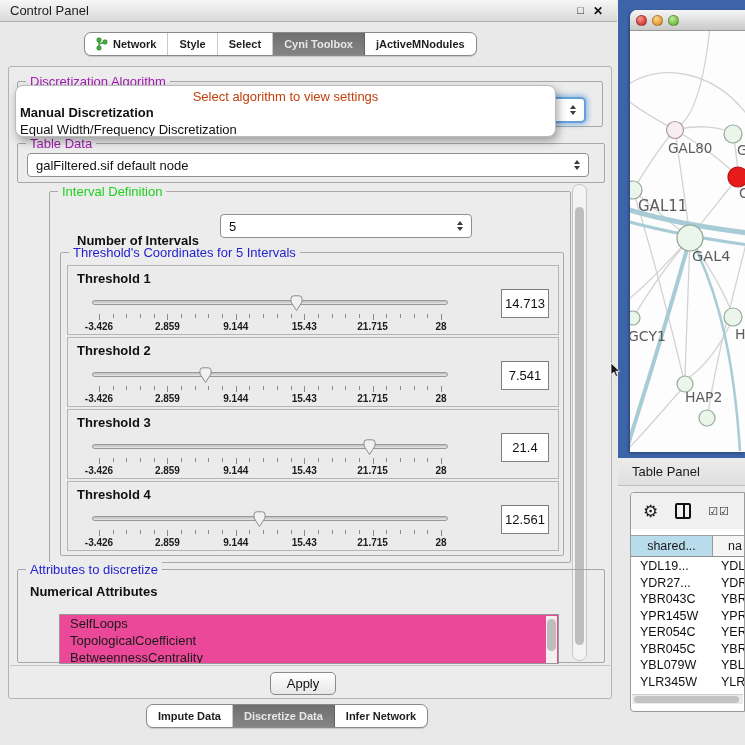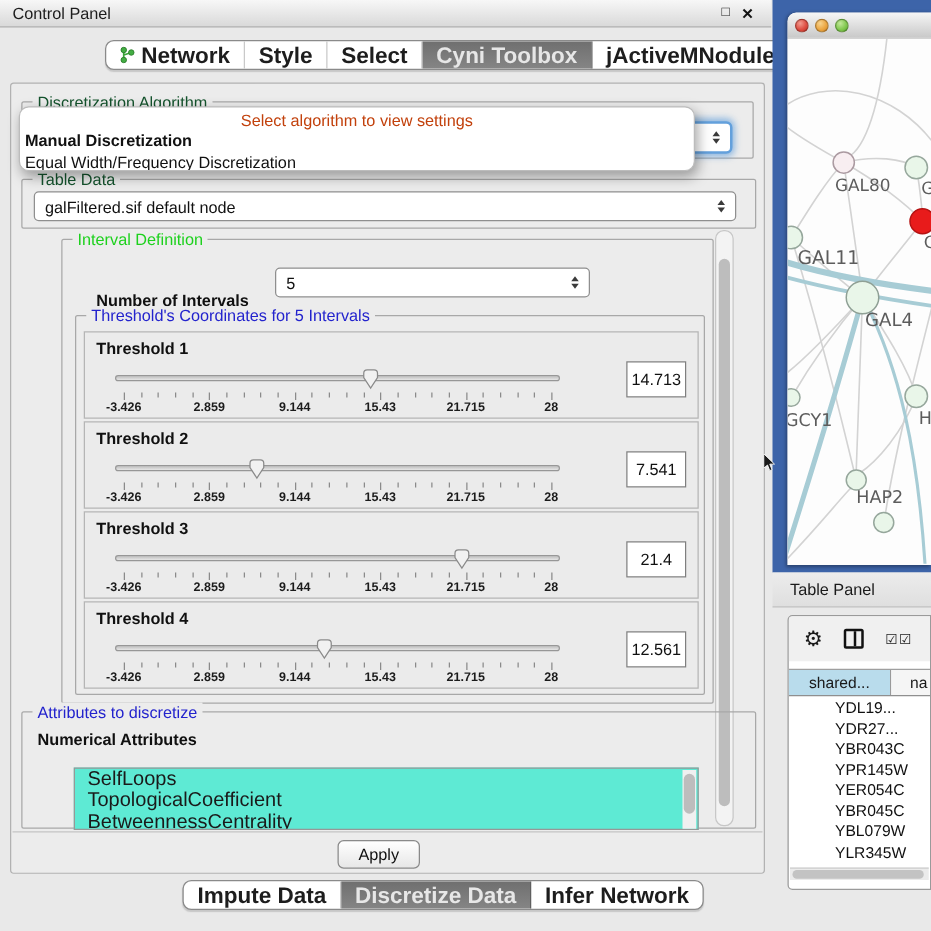--- a/index.html
+++ b/index.html
@@ -10,37 +10,37 @@
   
   #titlebar { position:absolute; left:0; top:0; width:617px; height:22px;
     background:linear-gradient(#f7f7f7,#d9d9d9); border-bottom:1px solid #adadad;
     display:flex; align-items:center; font-size:13px; color:#1c1c1c; padding-left:10px; }
   #titlebar .win-icons { margin-left:auto; display:flex; gap:9px; padding-right:14px; }
   #titlebar .float-ic { font-size:11px; color:#222; }
   #titlebar .close-ic { font-size:12px; font-weight:bold; color:#111; }
 
   
   .seg { position:absolute; display:flex; background:#fff; border:1px solid #8a8a8a;
-    border-radius:7px; overflow:hidden; font-size:18px; font-weight:bold; color:#1d1d1d;
+    border-radius:7px; overflow:hidden; font-size:11px; font-weight:bold; color:#1d1d1d;
     height:24px; box-shadow:0 1px 1px rgba(0,0,0,.15); }
   .seg .seg-item { display:flex; align-items:center; justify-content:center; gap:5px;
     padding:0 11px; border-right:1px solid #c9c9c9; white-space:nowrap; cursor:default; }
   .seg .seg-item:last-child { border-right:none; }
   .seg .seg-item.selected { background:linear-gradient(#6f6f6f,#858585); color:#e7e7e7;
     border-right-color:#5f5f5f; }
 
   
   #main-panel { position:absolute; left:8px; top:66px; width:604px; height:633px;
     background:#ececec; border:1px solid #b2b2b2; border-radius:3px; }
   .grp { position:absolute; border:1px solid #a8a8a8; border-radius:2px; }
   .grp-label { position:absolute; top:-8px; left:8px; background:#ececec; padding:0 4px;
     font-size:13px; }
   .lbl-green { color:#1dd11d; }
   .lbl-blue  { color:#2323cd; }
-  .lbl-dark  { color:#14532d; }
+  .lbl-dark  { color:#a21caf; }
 
   .combo { position:absolute; background:#fff; border:1px solid #8f8f8f; border-radius:4px;
     display:flex; align-items:center; font-size:13px; color:#111; padding:0 8px; height:24px; }
   .stepper { margin-left:auto; display:flex; flex-direction:column; gap:2px; padding-left:6px; }
   .tri-up { width:0; height:0; border-left:3.5px solid transparent; border-right:3.5px solid transparent; border-bottom:4px solid #3a3a3a; }
   .tri-dn { width:0; height:0; border-left:3.5px solid transparent; border-right:3.5px solid transparent; border-top:4px solid #3a3a3a; }
 
   
   #algo-combo { left:22px; top:30px; width:555px; height:26px; border:2px solid #63a0dc;
     box-shadow:0 0 5px 2px rgba(100,160,220,.65); border-radius:5px; }
@@ -68,22 +68,22 @@
   .tick { position:absolute; width:1px; background:#8a8a8a; top:20px; }
   .tick.minor { height:4px; }
   .tick.major { height:6px; }
   .tick-lbl { position:absolute; top:27px; transform:translateX(-50%); font-size:10px;
     font-weight:bold; color:#1b1b1b; white-space:nowrap; }
   .valbox { position:absolute; right:9px; top:23px; width:48px; height:29px; background:#fff;
     border:1px solid #7f7f7f; display:flex; align-items:center; justify-content:center;
     font-size:13px; color:#111; }
 
   
-  #attr-list { position:absolute; left:41px; top:44px; width:500px; height:50px; background:#5eead4;
-    border:1px solid #979797; overflow:hidden; font-size:16px; color:#1a1a1a; }
+  #attr-list { position:absolute; left:41px; top:44px; width:500px; height:50px; background:#ec4899;
+    border:1px solid #979797; overflow:hidden; font-size:13px; color:#1a1a1a; }
   #attr-list .list-item { padding:1px 0 0 10px; line-height:16px; white-space:nowrap; }
   #attr-list .sb { position:absolute; right:1px; top:1px; width:11px; height:48px; background:#f0f0f0; }
   #attr-list .sb .thumb { position:absolute; left:1px; right:1px; top:3px; height:32px;
     background:#bdbdbd; border-radius:5px; }
 
   .apply-strip { position:absolute; left:1px; right:1px; top:598px; height:33px;
     background:#ececec; border-top:1px solid #c4c4c4; }
   #apply-btn { position:absolute; left:260px; top:6px; width:66px; height:23px;
     background:linear-gradient(#ffffff,#e7e7e7); border:1px solid #8a8a8a; border-radius:5px;
     font-size:13px; color:#111; display:flex; align-items:center; justify-content:center; }
@@ -111,21 +111,21 @@
     display:flex; align-items:center; gap:17px; padding-left:12px; color:#1a1a1a; }
   #tp-toolbar .gear { font-size:17px; }
   #tp-toolbar .split { width:16px; height:16px; border:2px solid #111; border-radius:2px; position:relative; }
   #tp-toolbar .split::after { content:""; position:absolute; left:50%; top:0; bottom:0; width:2px; background:#111; }
   #tp-toolbar .checks { font-size:11px; letter-spacing:1px; }
   #tp-header { position:absolute; left:0; top:42px; right:0; height:22px; border-top:1px solid #9f9f9f;
     border-bottom:1px solid #8f8f8f; display:flex; font-size:12.5px; color:#191919; }
   #tp-header .hcell1 { width:82px; background:#b9dcec; border-right:1px solid #9a9a9a;
     display:flex; align-items:center; justify-content:center; }
   #tp-header .hcell2 { flex:1; background:#f5f5f5; display:flex; align-items:center; justify-content:flex-end; padding-right:2px; }
-  #tp-rows { position:absolute; left:0; top:65px; right:0; bottom:18px; overflow:hidden;margin-left:28px; }
+  #tp-rows { position:absolute; left:0; top:65px; right:0; bottom:18px; overflow:hidden; }
   .tp-row { display:flex; height:16.5px; font-size:12.5px; color:#101010; align-items:center; }
   .tp-row .c1 { width:82px; padding-left:9px; white-space:nowrap; }
   .tp-row .c2 { flex:1; padding-left:8px; white-space:nowrap; overflow:hidden; }
   #tp-hscroll { position:absolute; left:1px; right:1px; bottom:7px; height:10px; background:#ebebeb;
     border-top:1px solid #cdcdcd; }
   #tp-hscroll .thumb { position:absolute; left:2px; right:4px; top:1px; height:7px;
     background:#c3c3c3; border-radius:4px; }
 
   #cursor { position:absolute; left:610px; top:363px; z-index:40; }
 </style>

